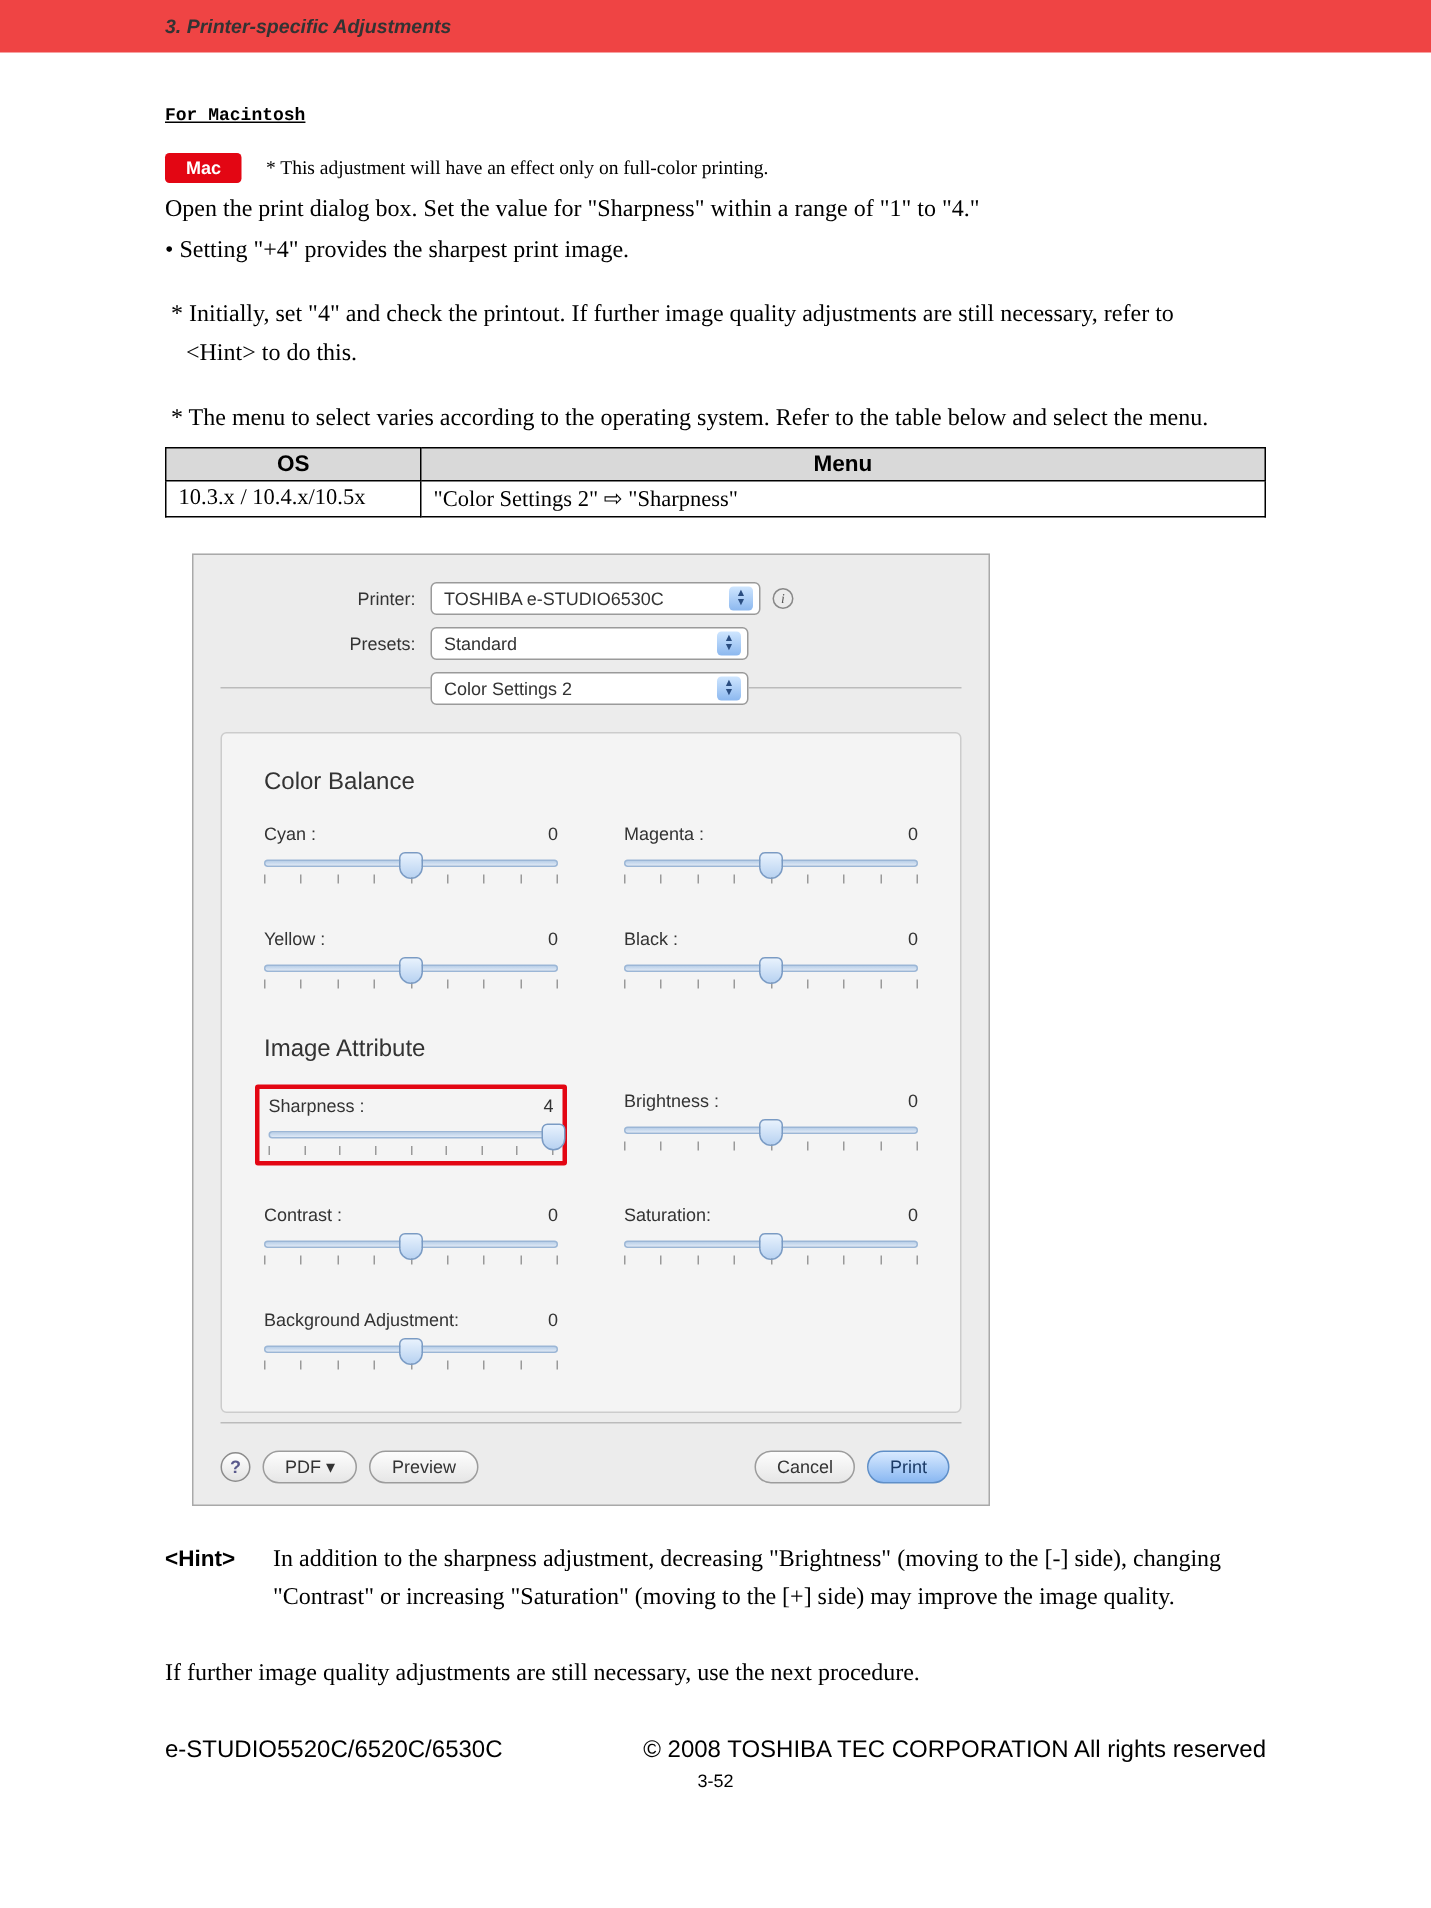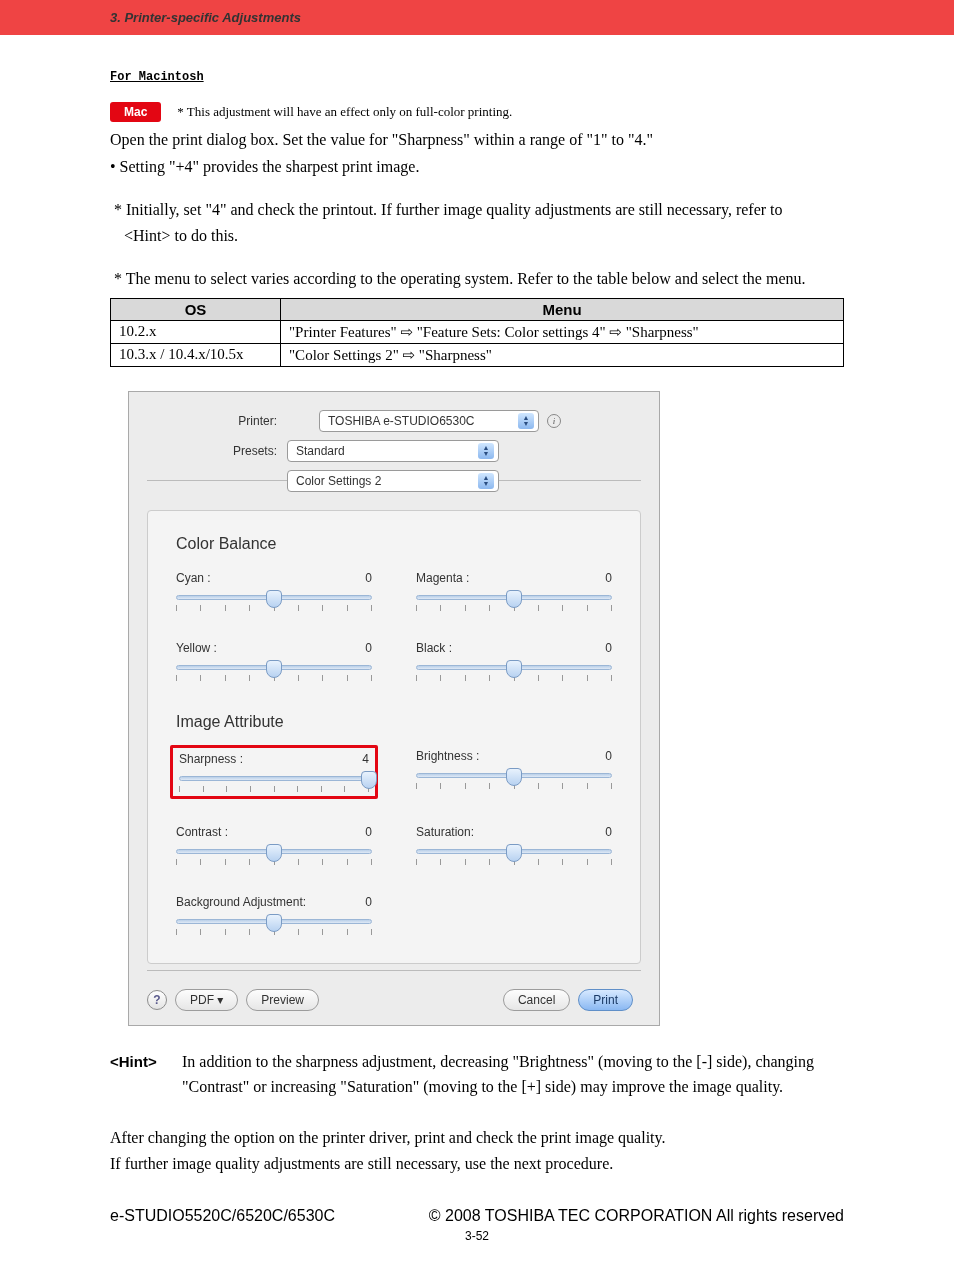--- a/index.html
+++ b/index.html
@@ -105,21 +105,21 @@
   }
   .combo {
     display: flex;
     align-items: center;
     background: #fff;
     border: 1px solid #9a9a9a;
     border-radius: 4px;
     height: 22px;
     padding: 0 4px 0 8px;
   }
-  .combo.lg { width: 220px; margin-left: 32px; }
+  .combo.lg { width: 220px; }
   .combo.md { width: 212px; }
   .combo .combo-text { flex: 1; font-size: 12px; }
   .combo .combo-arrow {
     width: 16px;
     height: 16px;
     border-radius: 3px;
     background: linear-gradient(#cfe6ff,#8cb8ef);
     display: flex;
     flex-direction: column;
     align-items: center;
@@ -302,24 +302,20 @@
   <div class="body-text star">* The menu to select varies according to the operating system.  Refer to the table below and select the menu.</div>
 
   <table class="menu-table">
     <thead>
       <tr>
         <th>OS</th>
         <th>Menu</th>
       </tr>
     </thead>
     <tbody>
-      <tr>
-        <td>10.2.x</td>
-        <td>"Printer Features" ⇨ "Feature Sets: Color settings 4" ⇨ "Sharpness"</td>
-      </tr>
       <tr>
         <td>10.3.x / 10.4.x/10.5x</td>
         <td>"Color Settings 2" ⇨ "Sharpness"</td>
       </tr>
     </tbody>
   </table>
 
   <div class="dialog">
     <div class="dlg-row">
       <div class="dlg-label">Printer:</div>
@@ -558,21 +554,20 @@
       <div class="pill-btn primary">Print</div>
     </div>
   </div>
 
   <div class="hint-row">
     <div class="hint-label">&lt;Hint&gt;</div>
     <div class="hint-body">In addition to the sharpness adjustment, decreasing "Brightness" (moving to the [-] side), changing "Contrast" or increasing "Saturation" (moving to the [+] side) may improve the image quality.</div>
   </div>
 
   <div class="spacer-md"></div>
-  <div class="body-text">After changing the option on the printer driver, print and check the print image quality.</div>
   <div class="body-text">If further image quality adjustments are still necessary, use the next procedure.</div>
 
   <div class="page-footer">
     <span>e-STUDIO5520C/6520C/6530C</span>
     <span>© 2008 TOSHIBA TEC CORPORATION All rights reserved</span>
   </div>
   <div class="page-number">3-52</div>
 </div>
 
 </body></html>

